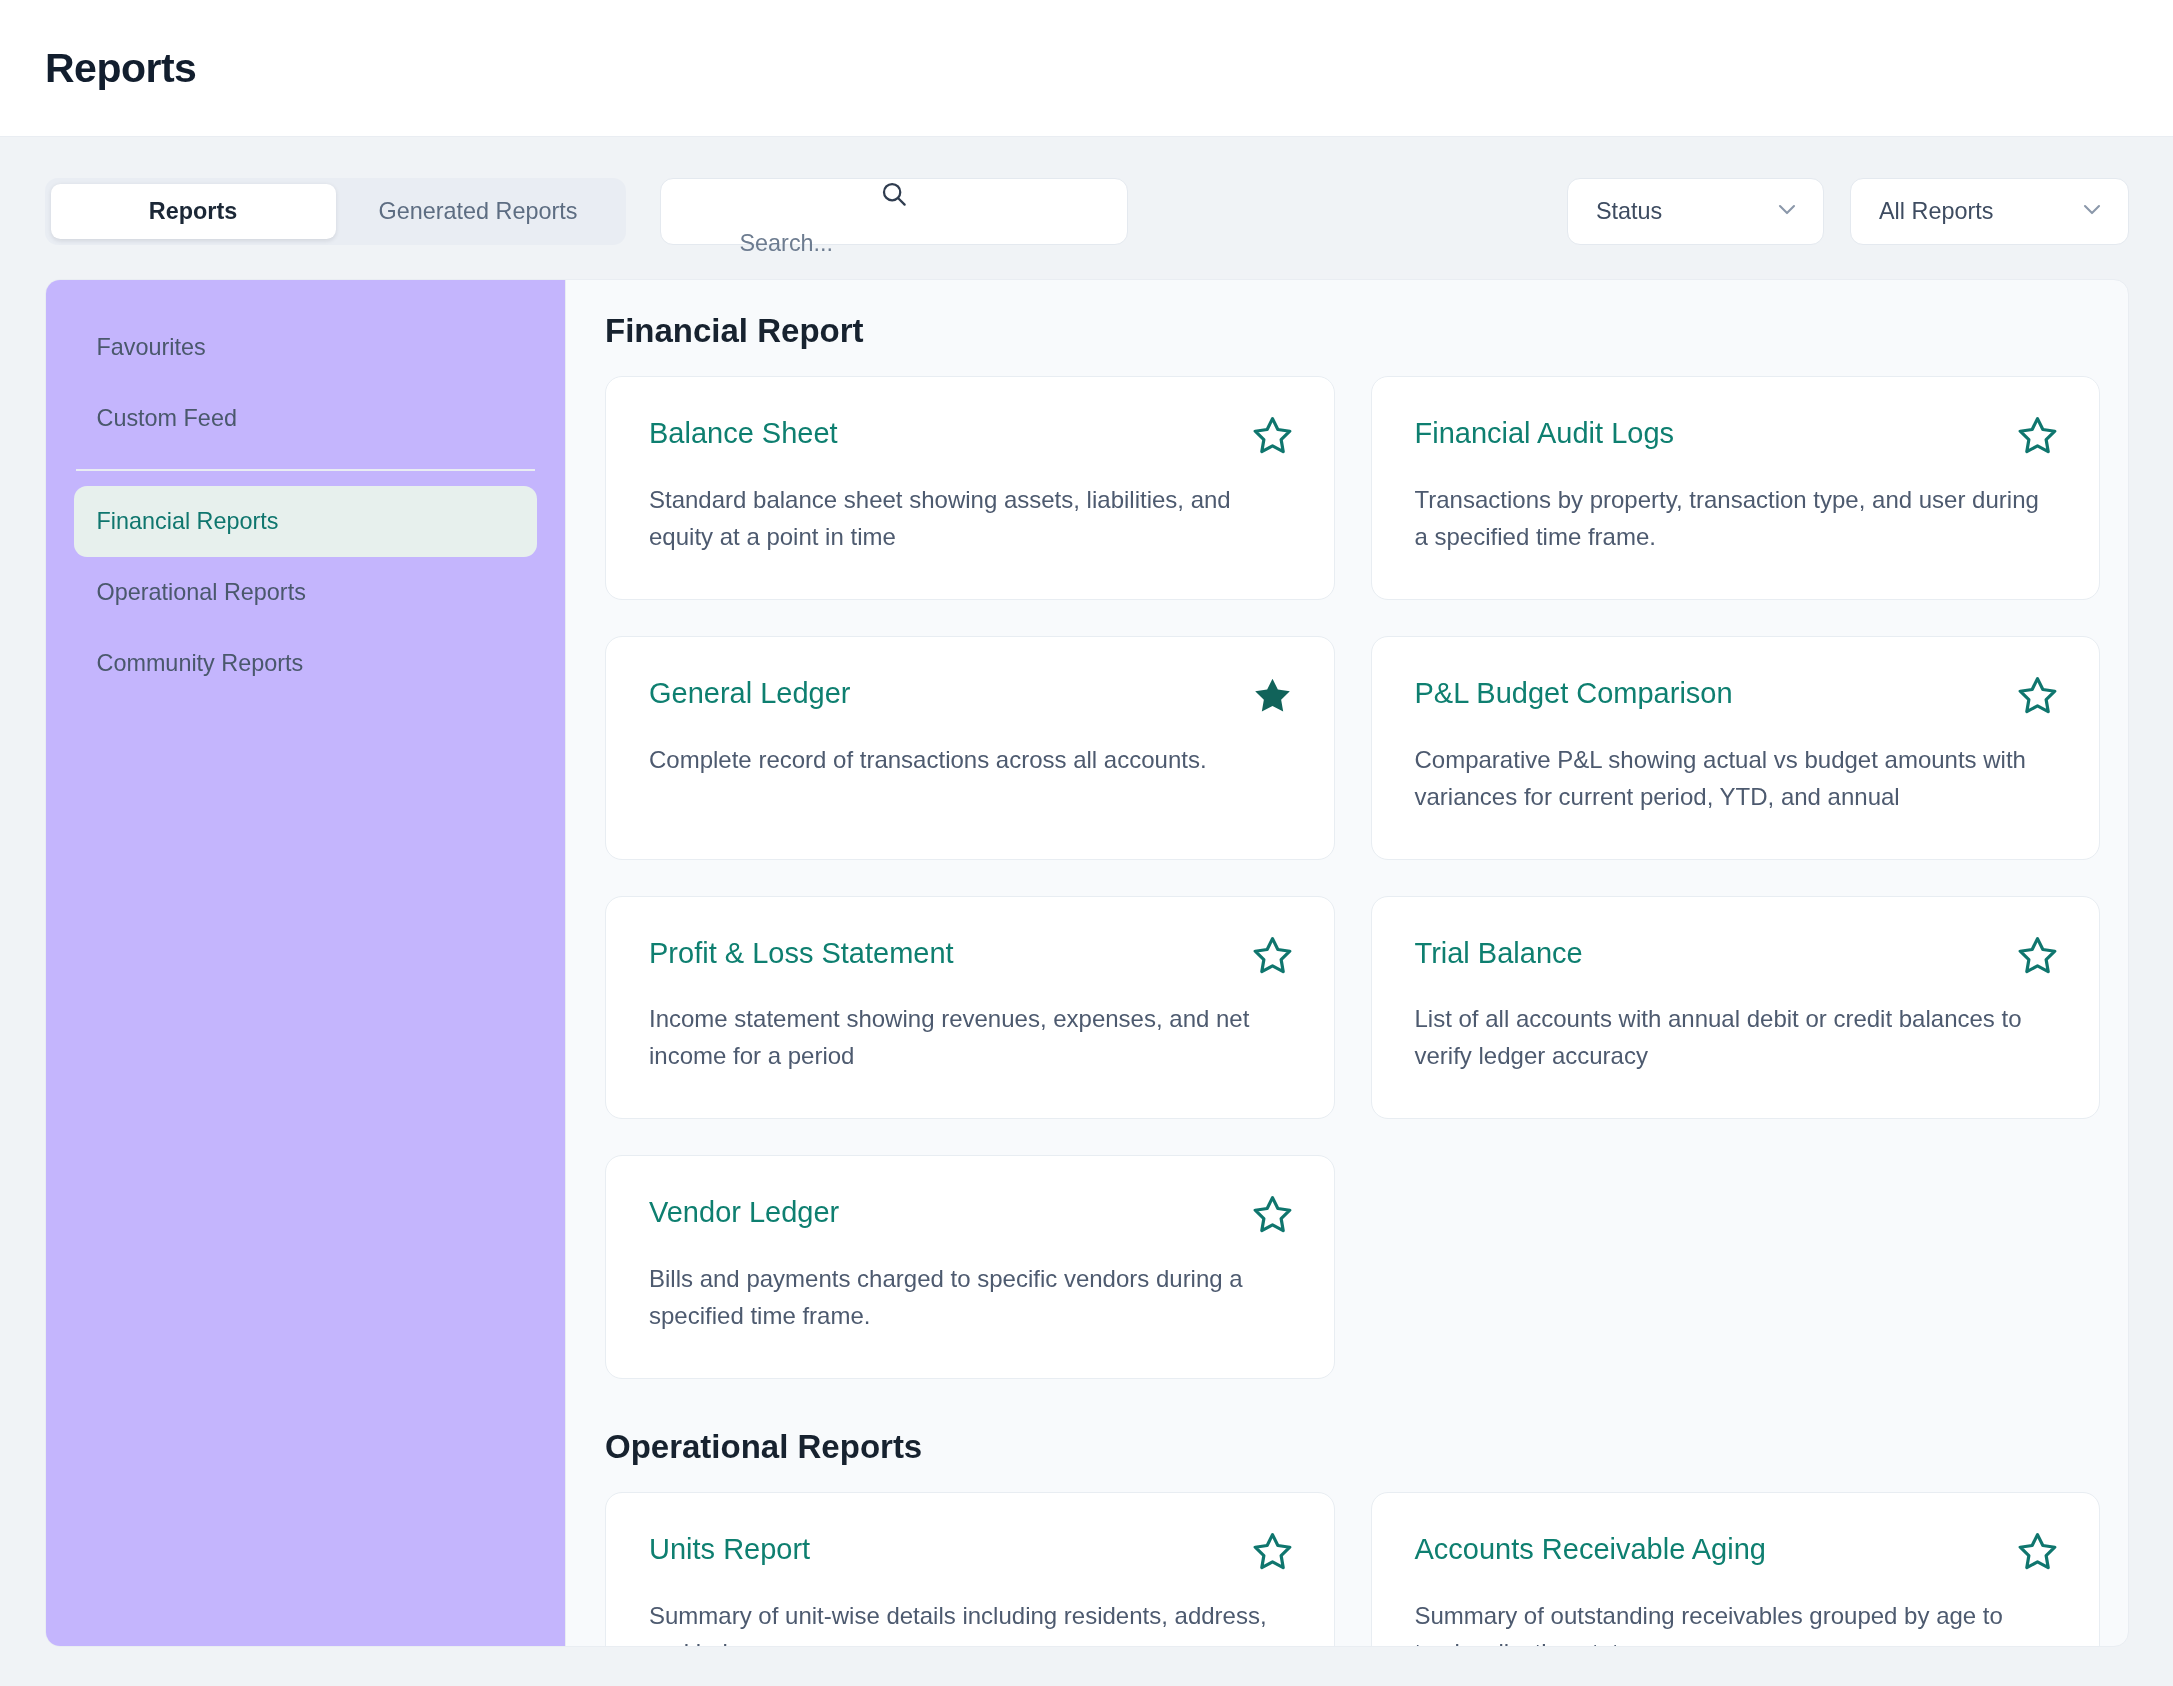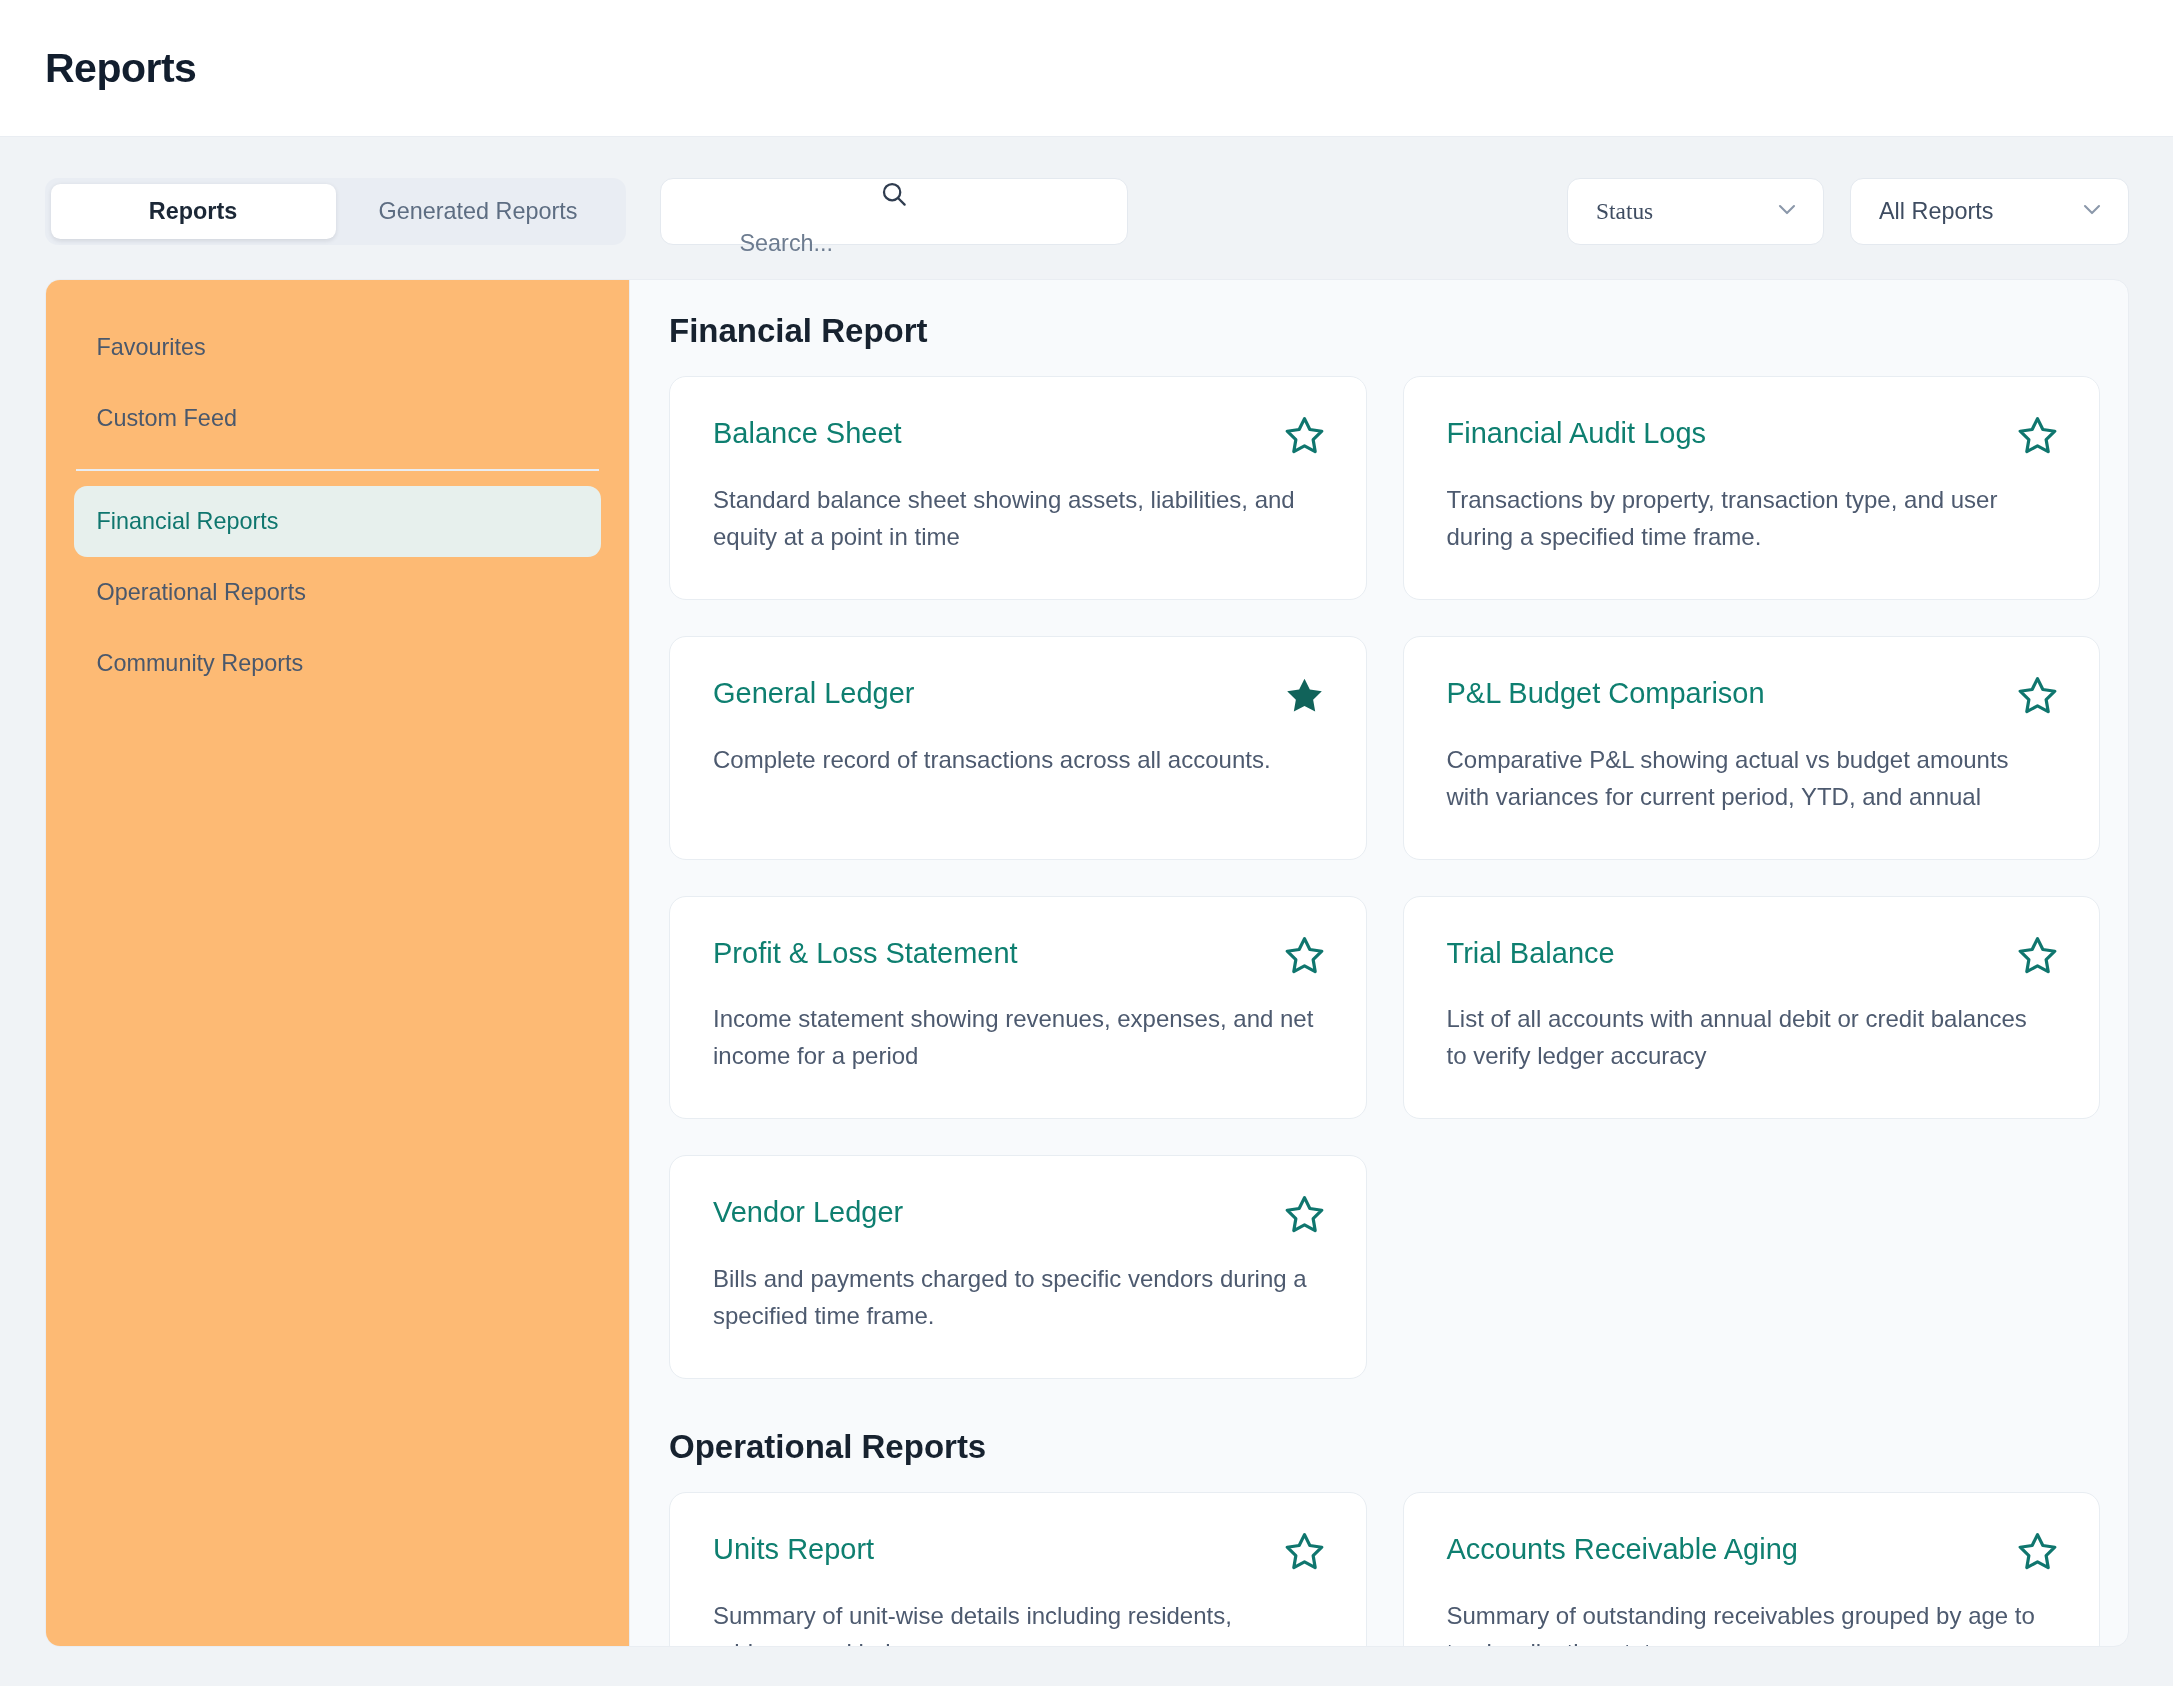--- a/index.html
+++ b/index.html
@@ -35,31 +35,31 @@
     border:none;outline:none;font-size:23.4px;flex:1;color:#1b2736;
     font-family:inherit;background:transparent;min-width:0;
   }
   .search input::placeholder{color:#6d7c90;}
   .filters{margin-left:auto;display:flex;gap:26px;}
   .select{
     height:67px;background:#ffffff;border:1.9px solid #e4e9ef;border-radius:13px;
     display:flex;align-items:center;justify-content:space-between;
     padding:0 22.5px 0 28px;box-sizing:border-box;font-size:23.4px;color:#3e4c61;cursor:pointer;
   }
-  .select.status{width:257px;font-family:Liberation Serif, serif;}
+  .select.status{width:257px;}
   .select.scope{width:279px;}
 
   
   .panel{
     margin:34px 45px 0;height:1368px;background:#f8fafc;
     border:1.9px solid #e9edf2;border-radius:15px;
     display:flex;overflow:hidden;box-sizing:border-box;
   }
   .sidebar{
-    width:584px;background:#fdba74;border-right:1.9px solid #e9edf2;
+    width:520px;background:#c4b5fd;border-right:1.9px solid #e9edf2;
     padding:32px 28px;box-sizing:border-box;flex-shrink:0;
   }
   .side-item{
     height:71px;display:flex;align-items:center;padding:0 22.5px;
     font-size:23.4px;color:#4a586c;border-radius:13px;cursor:pointer;
   }
   .side-item.active{background:#e7f0ed;color:#0f766e;font-weight:400;}
   .side-divider{height:1.9px;background:#e9edf2;margin:15px 1.9px;}
 
   .content{flex:1;padding:32px 28px 0 39px;overflow:hidden;box-sizing:border-box;}

